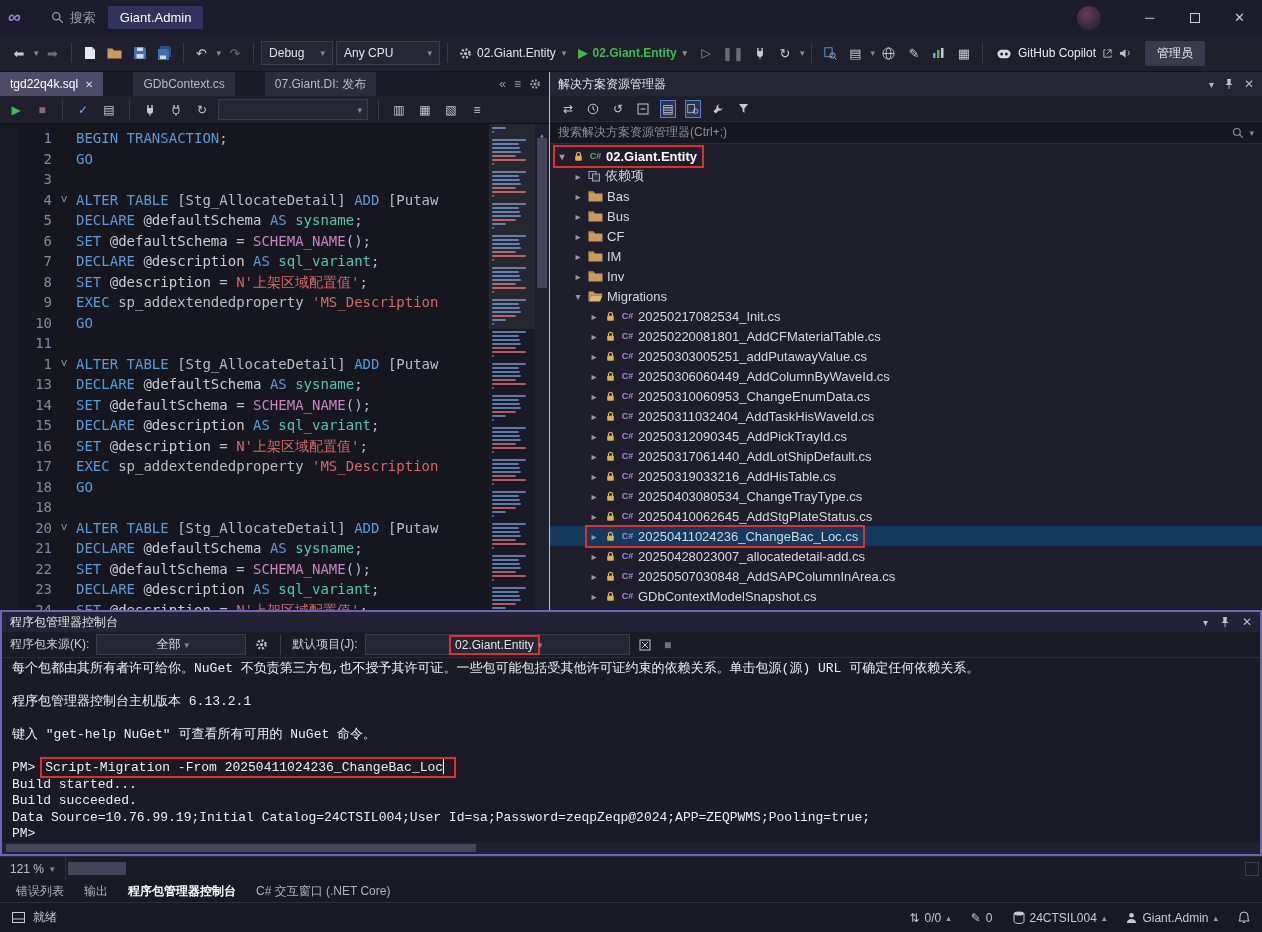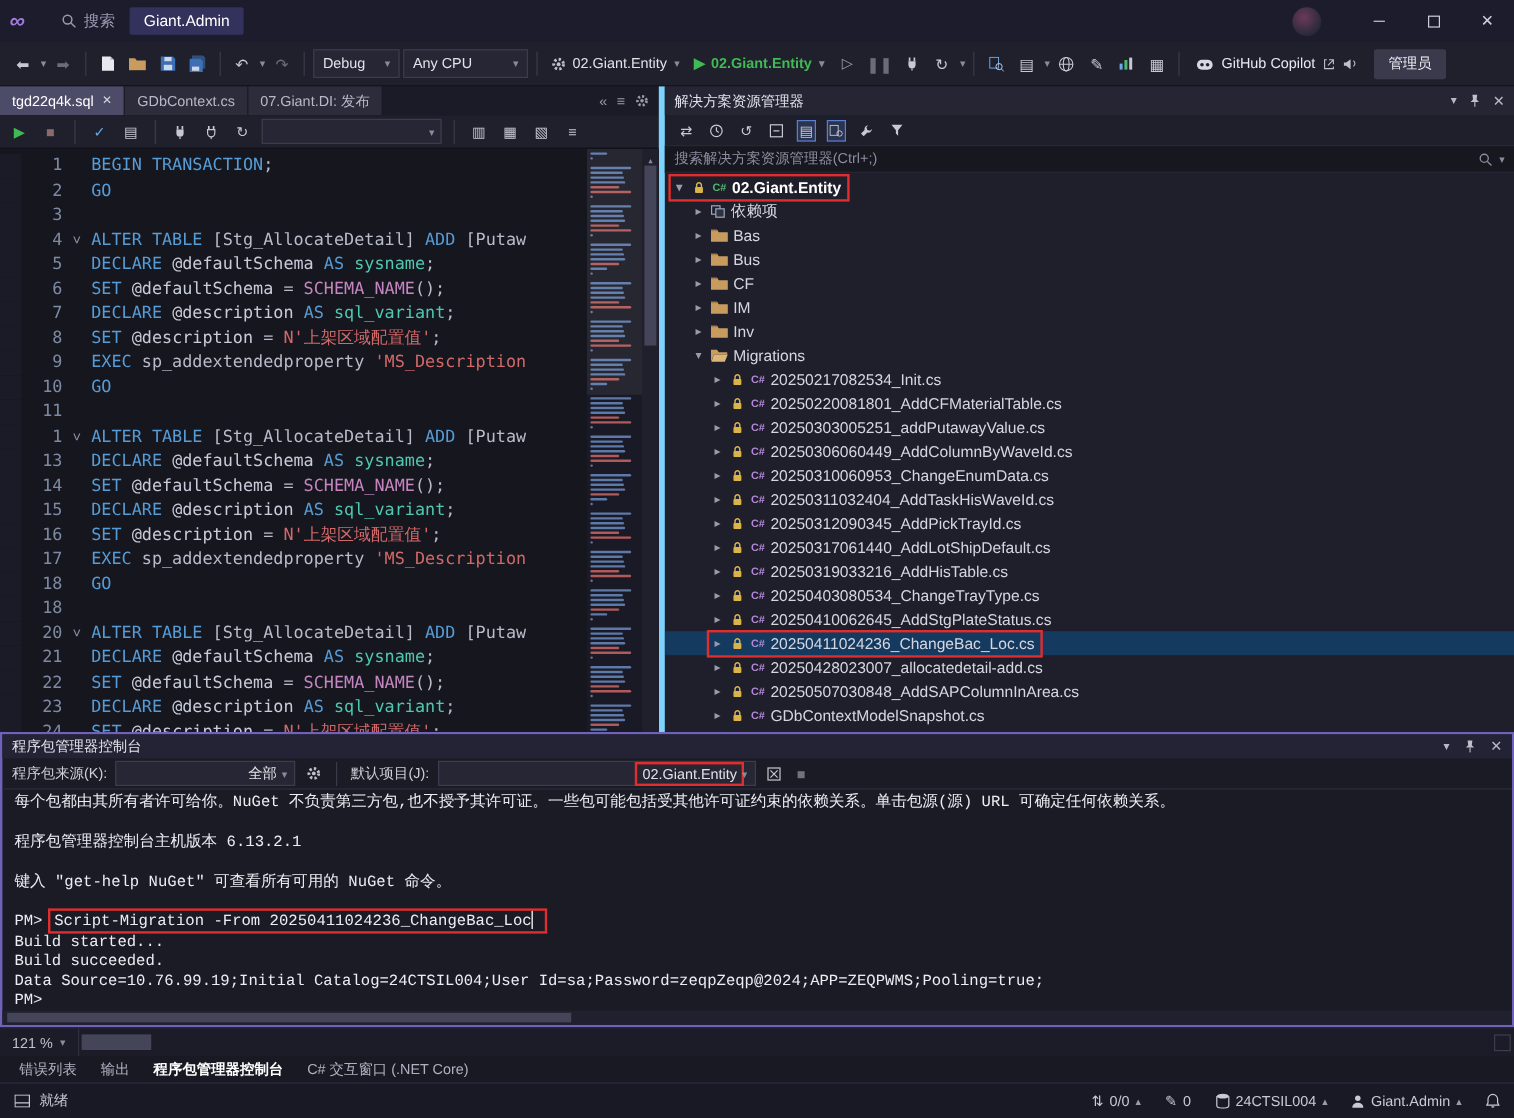--- a/index.html
+++ b/index.html
@@ -31,21 +31,21 @@
 .play{color:#3fba54;font-size:12px;}
 .playhollow{color:#9a9aa8;font-size:12px;}
 .copilot{display:flex;align-items:center;gap:6px;color:#e8e8f0;margin-left:6px;}
 .adminbtn{background:#3a3a4c;color:#ededf4;padding:4px 12px;margin-left:10px;border-radius:2px;}
 
 
 .main{flex:1;display:flex;min-height:0;}
 .editor-group{width:549px;display:flex;flex-direction:column;background:#16161f;min-width:0;}
 
 
-.tabrow{height:24px;background:#1b1b27;display:flex;align-items:stretch;flex:0 0 auto;}
+.tabrow{height:24px;background:#1b1b27;display:flex;align-items:stretch;flex:0 0 auto;gap:29px;}
 .tab{display:flex;align-items:center;gap:7px;padding:0 10px;font-size:12px;background:#2c2c3a;color:#b8b8c8;margin-right:1px;}
 .tab.active{background:#4c4c68;color:#fff;}
 .tab-close{font-size:10px;color:#d8d8e4;}
 .tabrow-right{margin-left:auto;display:flex;align-items:center;gap:8px;padding-right:8px;color:#9a9aaa;font-size:12px;}
 
 
 .edtoolbar{height:28px;background:#20202c;border-bottom:1px solid #101018;display:flex;align-items:center;padding:0 6px;gap:6px;flex:0 0 auto;font-size:12px;}
 .ebtn{min-width:20px;height:22px;display:flex;align-items:center;justify-content:center;color:#c8c8d4;}
 .ecombo{width:150px;height:21px;background:#262634;border:1px solid #3c3c4e;display:flex;align-items:center;justify-content:flex-end;padding:0 5px;}
 
@@ -63,21 +63,21 @@
 .sx-v{color:#c8ccd8;}
 .sx-p{color:#b8bcc8;}
 .minimap{position:absolute;top:0;right:14px;width:46px;height:100%;background:#1a1a26;overflow:hidden;padding-top:3px;}
 .mm-line{height:2px;margin:0 0 2px 3px;border-radius:1px;}
 .mm-view{position:absolute;top:0;left:0;right:0;height:205px;background:rgba(255,255,255,.06);}
 .vscroll{position:absolute;top:0;right:0;width:14px;height:100%;background:#20202c;}
 .vthumb{position:absolute;top:14px;left:2px;width:10px;height:150px;background:#45455a;}
 .vsarrow{position:absolute;top:1px;left:0;width:14px;text-align:center;color:#8a8aa0;font-size:9px;}
 
 
-.sidebar{flex:1;background:#1f1f2b;border-left:5px solid #7dd3fc;display:flex;flex-direction:column;min-width:0;}
+.sidebar{flex:1;background:#1f1f2b;border-left:1px solid #7dd3fc;display:flex;flex-direction:column;min-width:0;}
 .side-title{height:24px;display:flex;align-items:center;padding:0 8px;font-size:12px;color:#e2e2ec;background:#252533;flex:0 0 auto;}
 .side-title-right{margin-left:auto;display:flex;gap:10px;align-items:center;color:#b8b8c6;}
 .side-toolbar{height:26px;display:flex;align-items:center;gap:9px;padding:0 10px;border-bottom:1px solid #2a2a3a;flex:0 0 auto;}
 .sicon{display:flex;align-items:center;justify-content:center;min-width:16px;height:18px;color:#c8c8d4;font-size:12px;}
 .sicon.pressed{border:1px solid #5a7fd0;background:#2a3450;}
 .side-search{height:22px;margin:0;background:#17171f;display:flex;align-items:center;padding:0 8px;font-size:12px;color:#8c8ca0;border-bottom:1px solid #2a2a3a;flex:0 0 auto;}
 .side-search-right{margin-left:auto;display:flex;align-items:center;gap:4px;}
 .tree{flex:1;overflow:hidden;font-size:13px;color:#d6d6e0;padding-top:2px;}
 .trow{height:20px;display:flex;align-items:center;}
 .trow.selected{background:#153a60;}
@@ -86,21 +86,21 @@
 .exp{width:12px;text-align:center;color:#9a9aaa;font-size:10px;}
 .ticon{display:inline-flex;align-items:center;justify-content:center;min-width:13px;}
 .ic-cs{color:#b388d9;font:bold 9px "Liberation Sans",sans-serif;}
 .ic-csproj{color:#52b76e;font:bold 9px "Liberation Sans",sans-serif;}
 
 
 .console{height:246px;border:2px solid #6f62b8;background:#1b1b26;display:flex;flex-direction:column;flex:0 0 auto;}
 .con-title{height:20px;background:#232335;display:flex;align-items:center;padding:0 8px;font-size:12px;color:#e4e4ee;flex:0 0 auto;}
 .con-title-right{margin-left:auto;display:flex;gap:12px;align-items:center;color:#b8b8c6;}
 .con-controls{height:26px;display:flex;align-items:center;gap:7px;padding:0 8px;border-bottom:1px solid #2c2c3e;font-size:12px;color:#cfcfda;flex:0 0 auto;}
-.csel{height:21px;background:#262634;border:1px solid #3c3c4e;display:flex;align-items:center;justify-content:flex-end;padding:0 6px;color:#e2e2ea;}
+.csel{height:21px;background:#262634;border:1px solid #3c3c4e;display:flex;align-items:center;justify-content:center;padding:0 6px;color:#e2e2ea;}
 .csel-val{padding:0 3px;}
 .con-output{flex:1;overflow:hidden;padding:3px 10px 0;font:13px/16.5px "Liberation Mono","DejaVu Sans Mono",monospace;color:#ececf2;white-space:pre;}
 .conline{height:16.5px;}
 .concmd{padding:0 2px;}
 .cursor{color:#fff;}
 .con-hscroll{height:12px;background:#20202e;position:relative;flex:0 0 auto;}
 .con-hthumb{position:absolute;top:2px;left:4px;width:470px;height:8px;background:#45455a;}
 
 
 .zoomrow{height:24px;background:#1c1c28;display:flex;align-items:center;border-top:1px solid #2a2a38;flex:0 0 auto;font-size:12px;color:#c0c0cc;}

